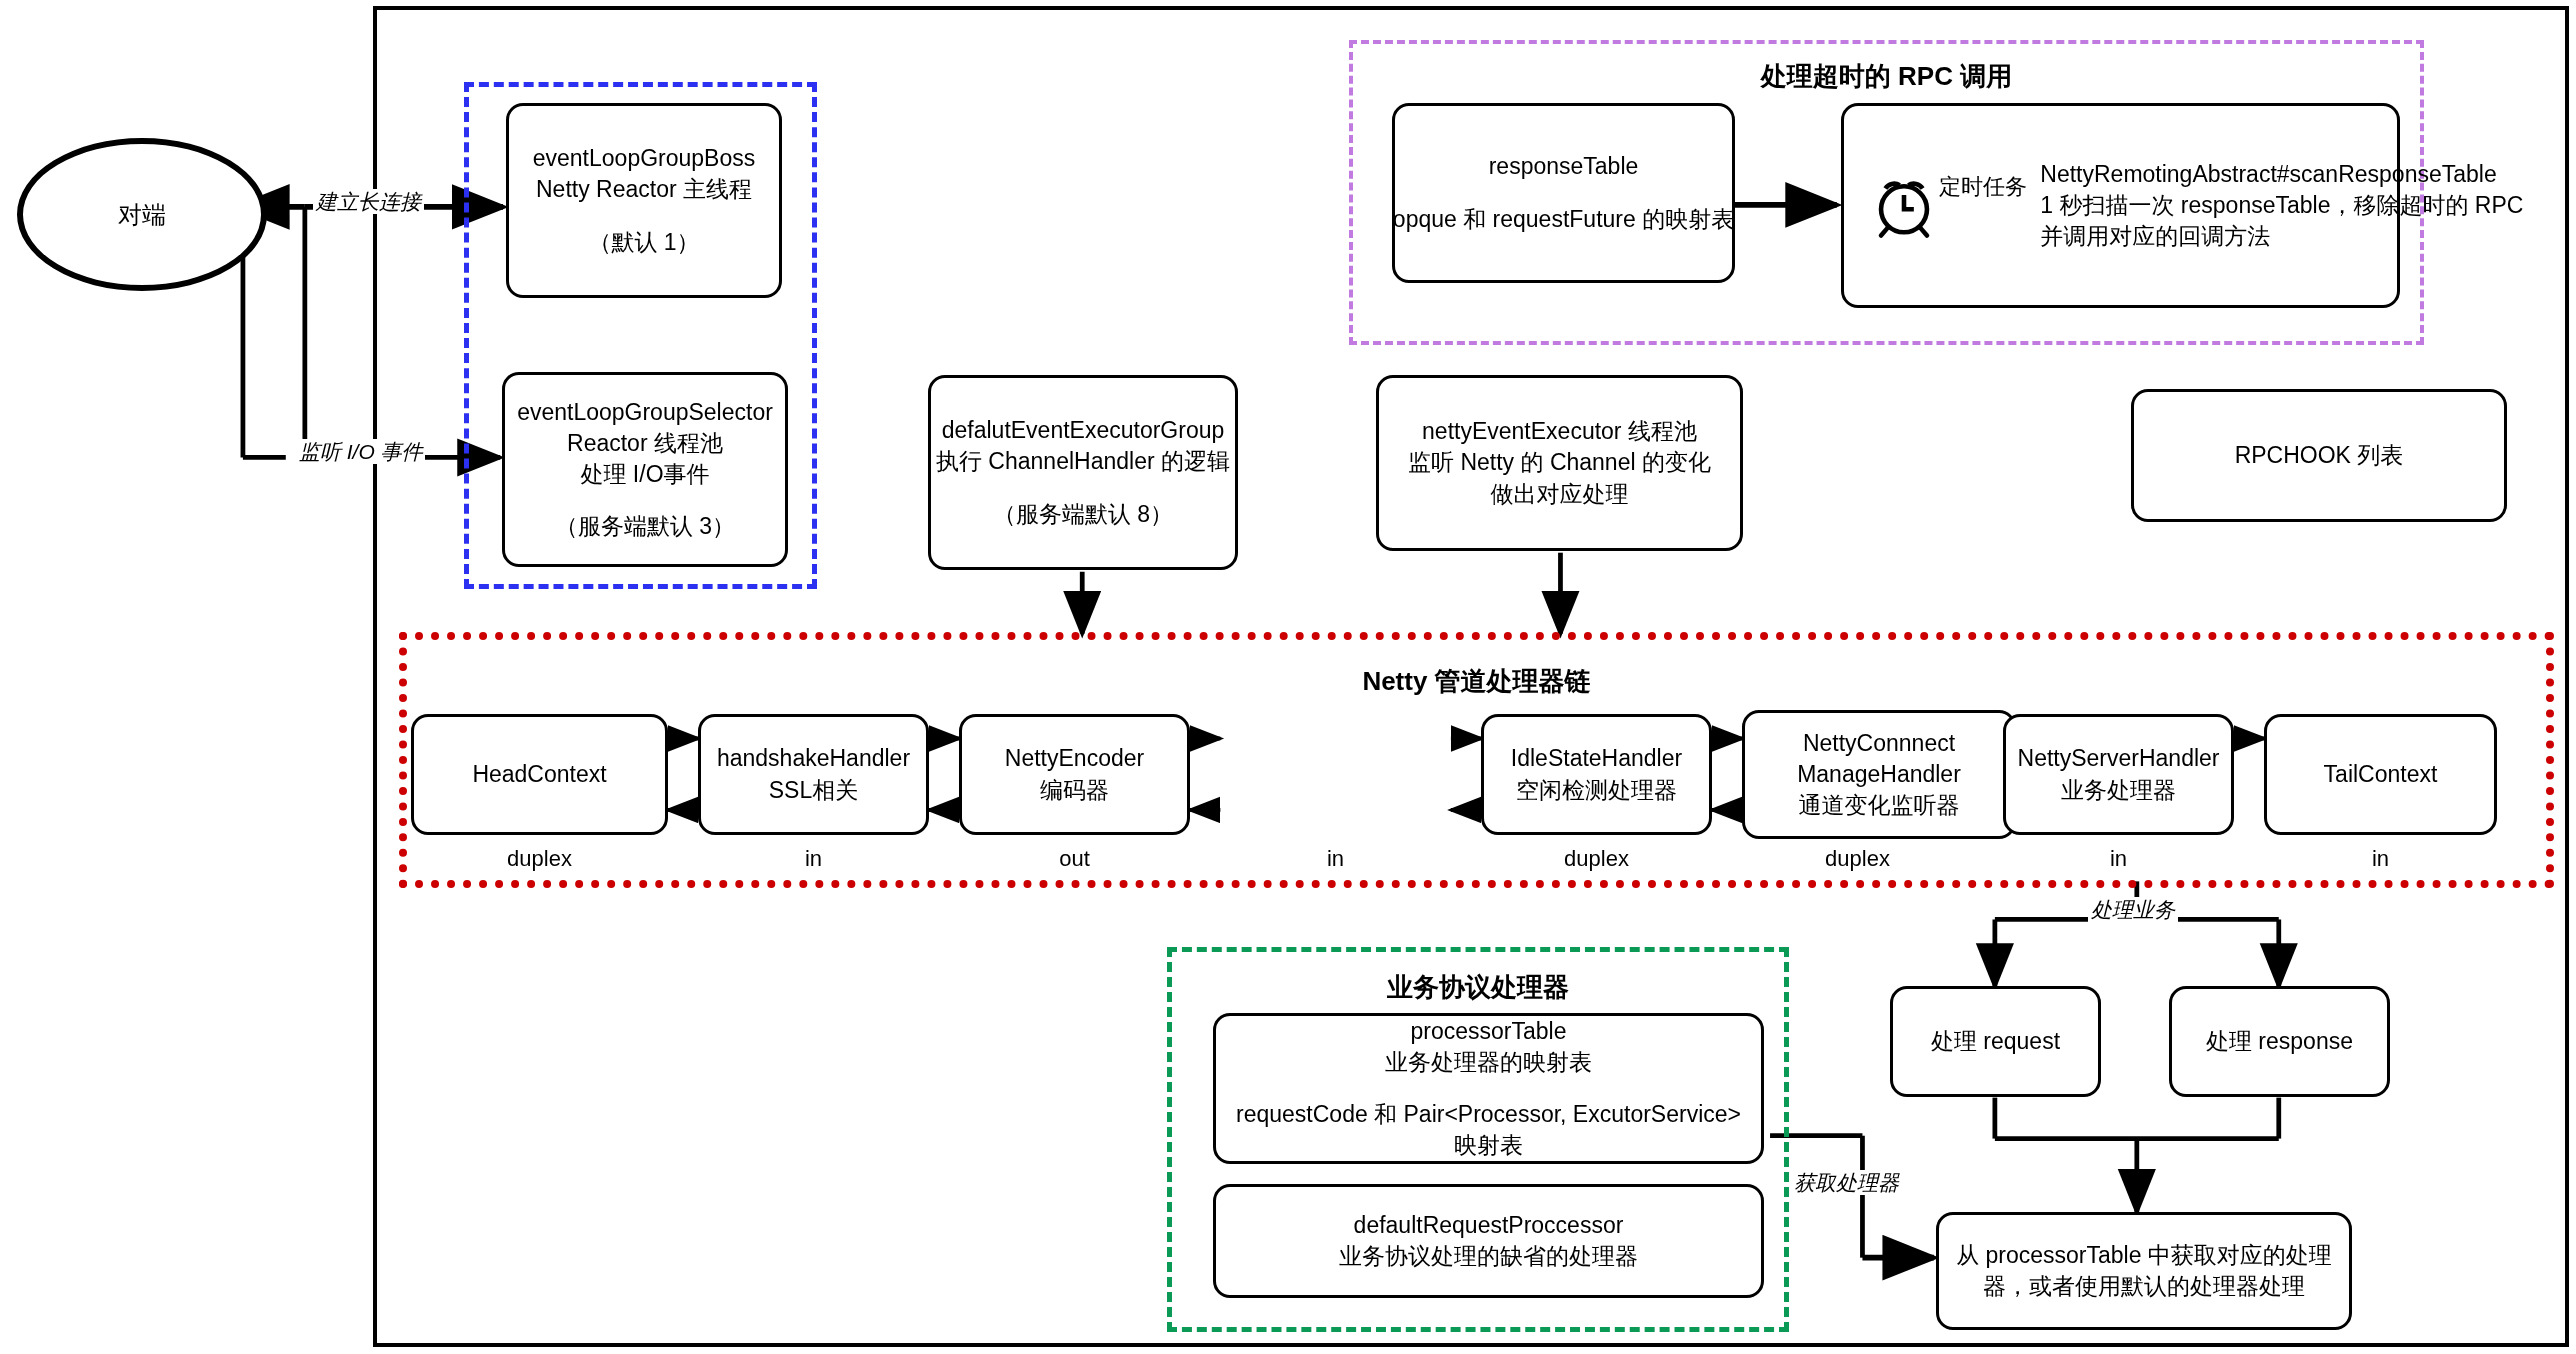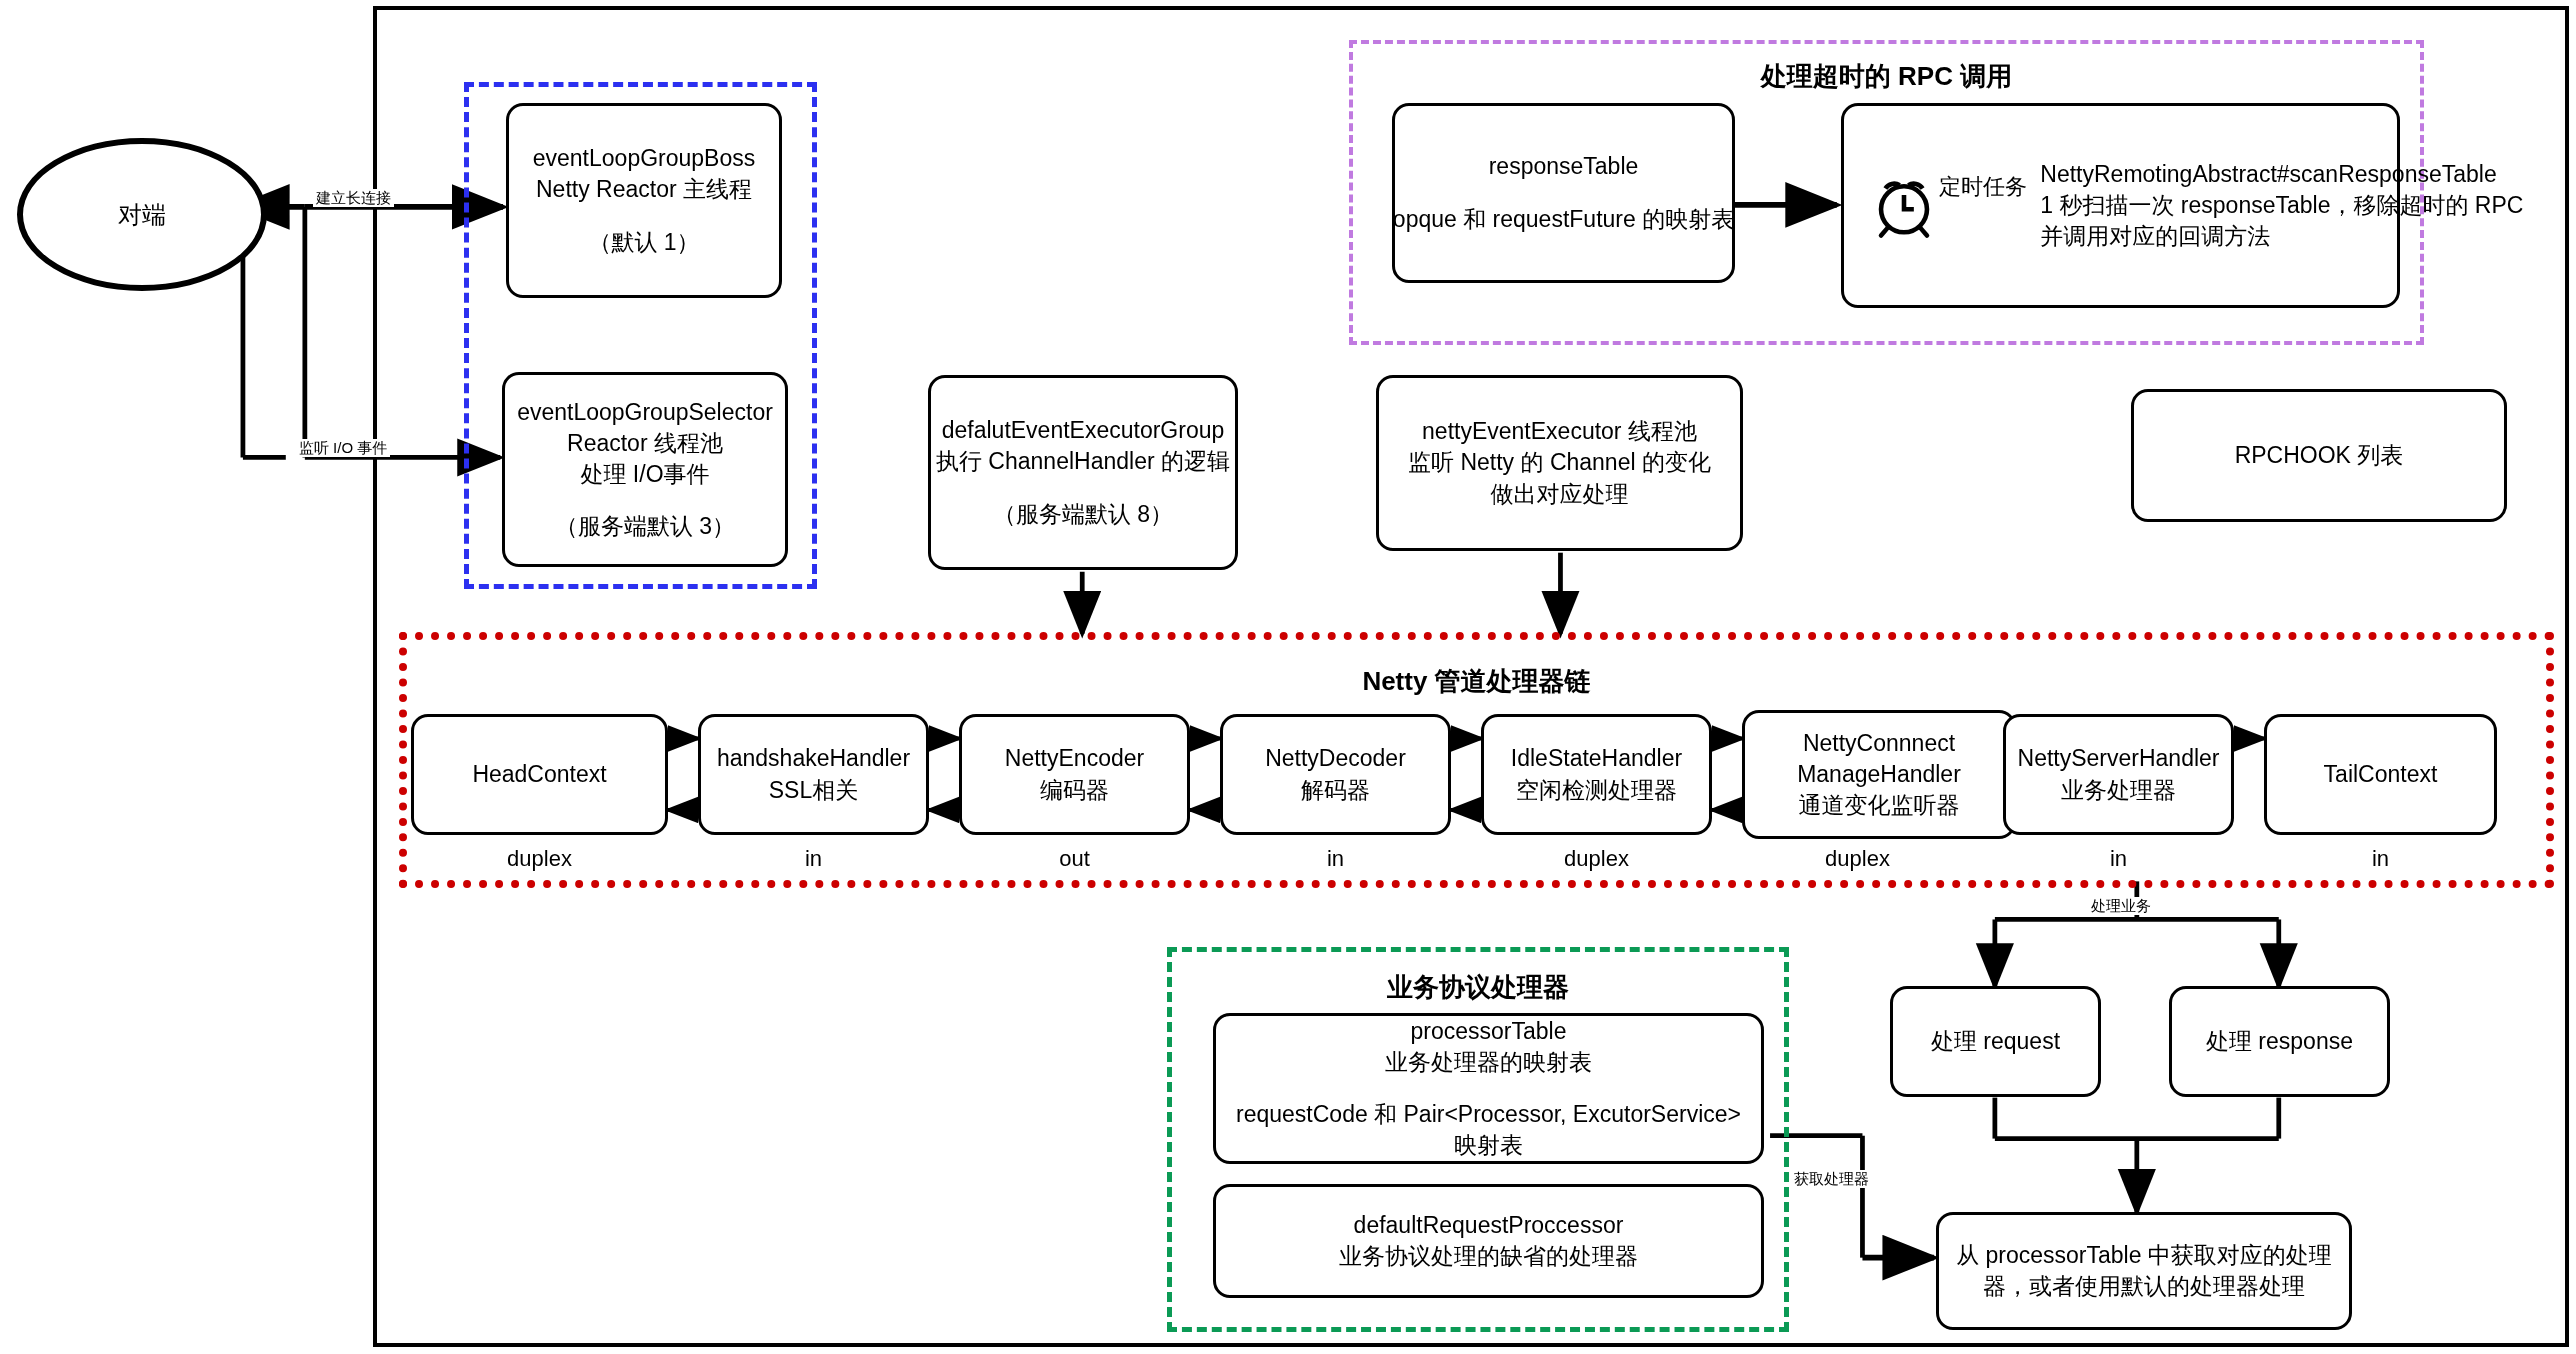--- a/index.html
+++ b/index.html
@@ -21,22 +21,22 @@
   .frame{position:absolute;box-sizing:border-box;background:transparent;}
   .frame-solid{border:4.8px solid #000;border-radius:0;}
   .frame-blue{border:5.7px dashed #2c30f0;}
   .frame-purple{border:4.8px dashed #c07ae0;}
   .frame-red{border:8.6px dotted #cc0000;}
   .frame-green{border:5.7px dashed #0b9a55;}
 
   .grp-title{position:absolute;font-weight:bold;font-size:26px;white-space:nowrap;
              text-align:center;}
 
-  .wlabel{position:absolute;font-size:15px;white-space:nowrap;background:#fff;
-          padding:0 2.9px;line-height:1.2;}
+  .wlabel{position:absolute;font-size:21px;white-space:nowrap;background:#fff;
+          padding:0 2.9px;line-height:1.2;font-style:italic;}
   .ilabel{position:absolute;font-size:22px;white-space:nowrap;text-align:center;}
 
   
   .ellipse{position:absolute;border:6.7px solid #000;border-radius:50%;
            background:#fff;display:flex;align-items:center;justify-content:center;
            font-size:24px;}
 
   .clock-wrap{position:absolute;display:flex;flex-direction:row;}
   .clock-cap{font-size:22px;margin-top:1.9px;white-space:nowrap;}
 </style>
@@ -185,24 +185,20 @@
     <span class="ln">HeadContext</span>
   </div>
   <div class="node" style="left:698px;top:714px;width:231px;height:121px;">
     <span class="ln">handshakeHandler</span>
     <span class="ln">SSL相关</span>
   </div>
   <div class="node" style="left:959px;top:714px;width:231px;height:121px;">
     <span class="ln">NettyEncoder</span>
     <span class="ln">编码器</span>
   </div>
-  <div class="node" style="left:1220px;top:714px;width:231px;height:121px;">
-    <span class="ln">NettyDecoder</span>
-    <span class="ln">解码器</span>
-  </div>
   <div class="node" style="left:1481px;top:714px;width:231px;height:121px;">
     <span class="ln">IdleStateHandler</span>
     <span class="ln">空闲检测处理器</span>
   </div>
   <div class="node" style="left:1742px;top:710px;width:274px;height:129px;">
     <span class="ln">NettyConnnect</span>
     <span class="ln">ManageHandler</span>
     <span class="ln">通道变化监听器</span>
   </div>
   <div class="node" style="left:2003px;top:714px;width:231px;height:121px;">

